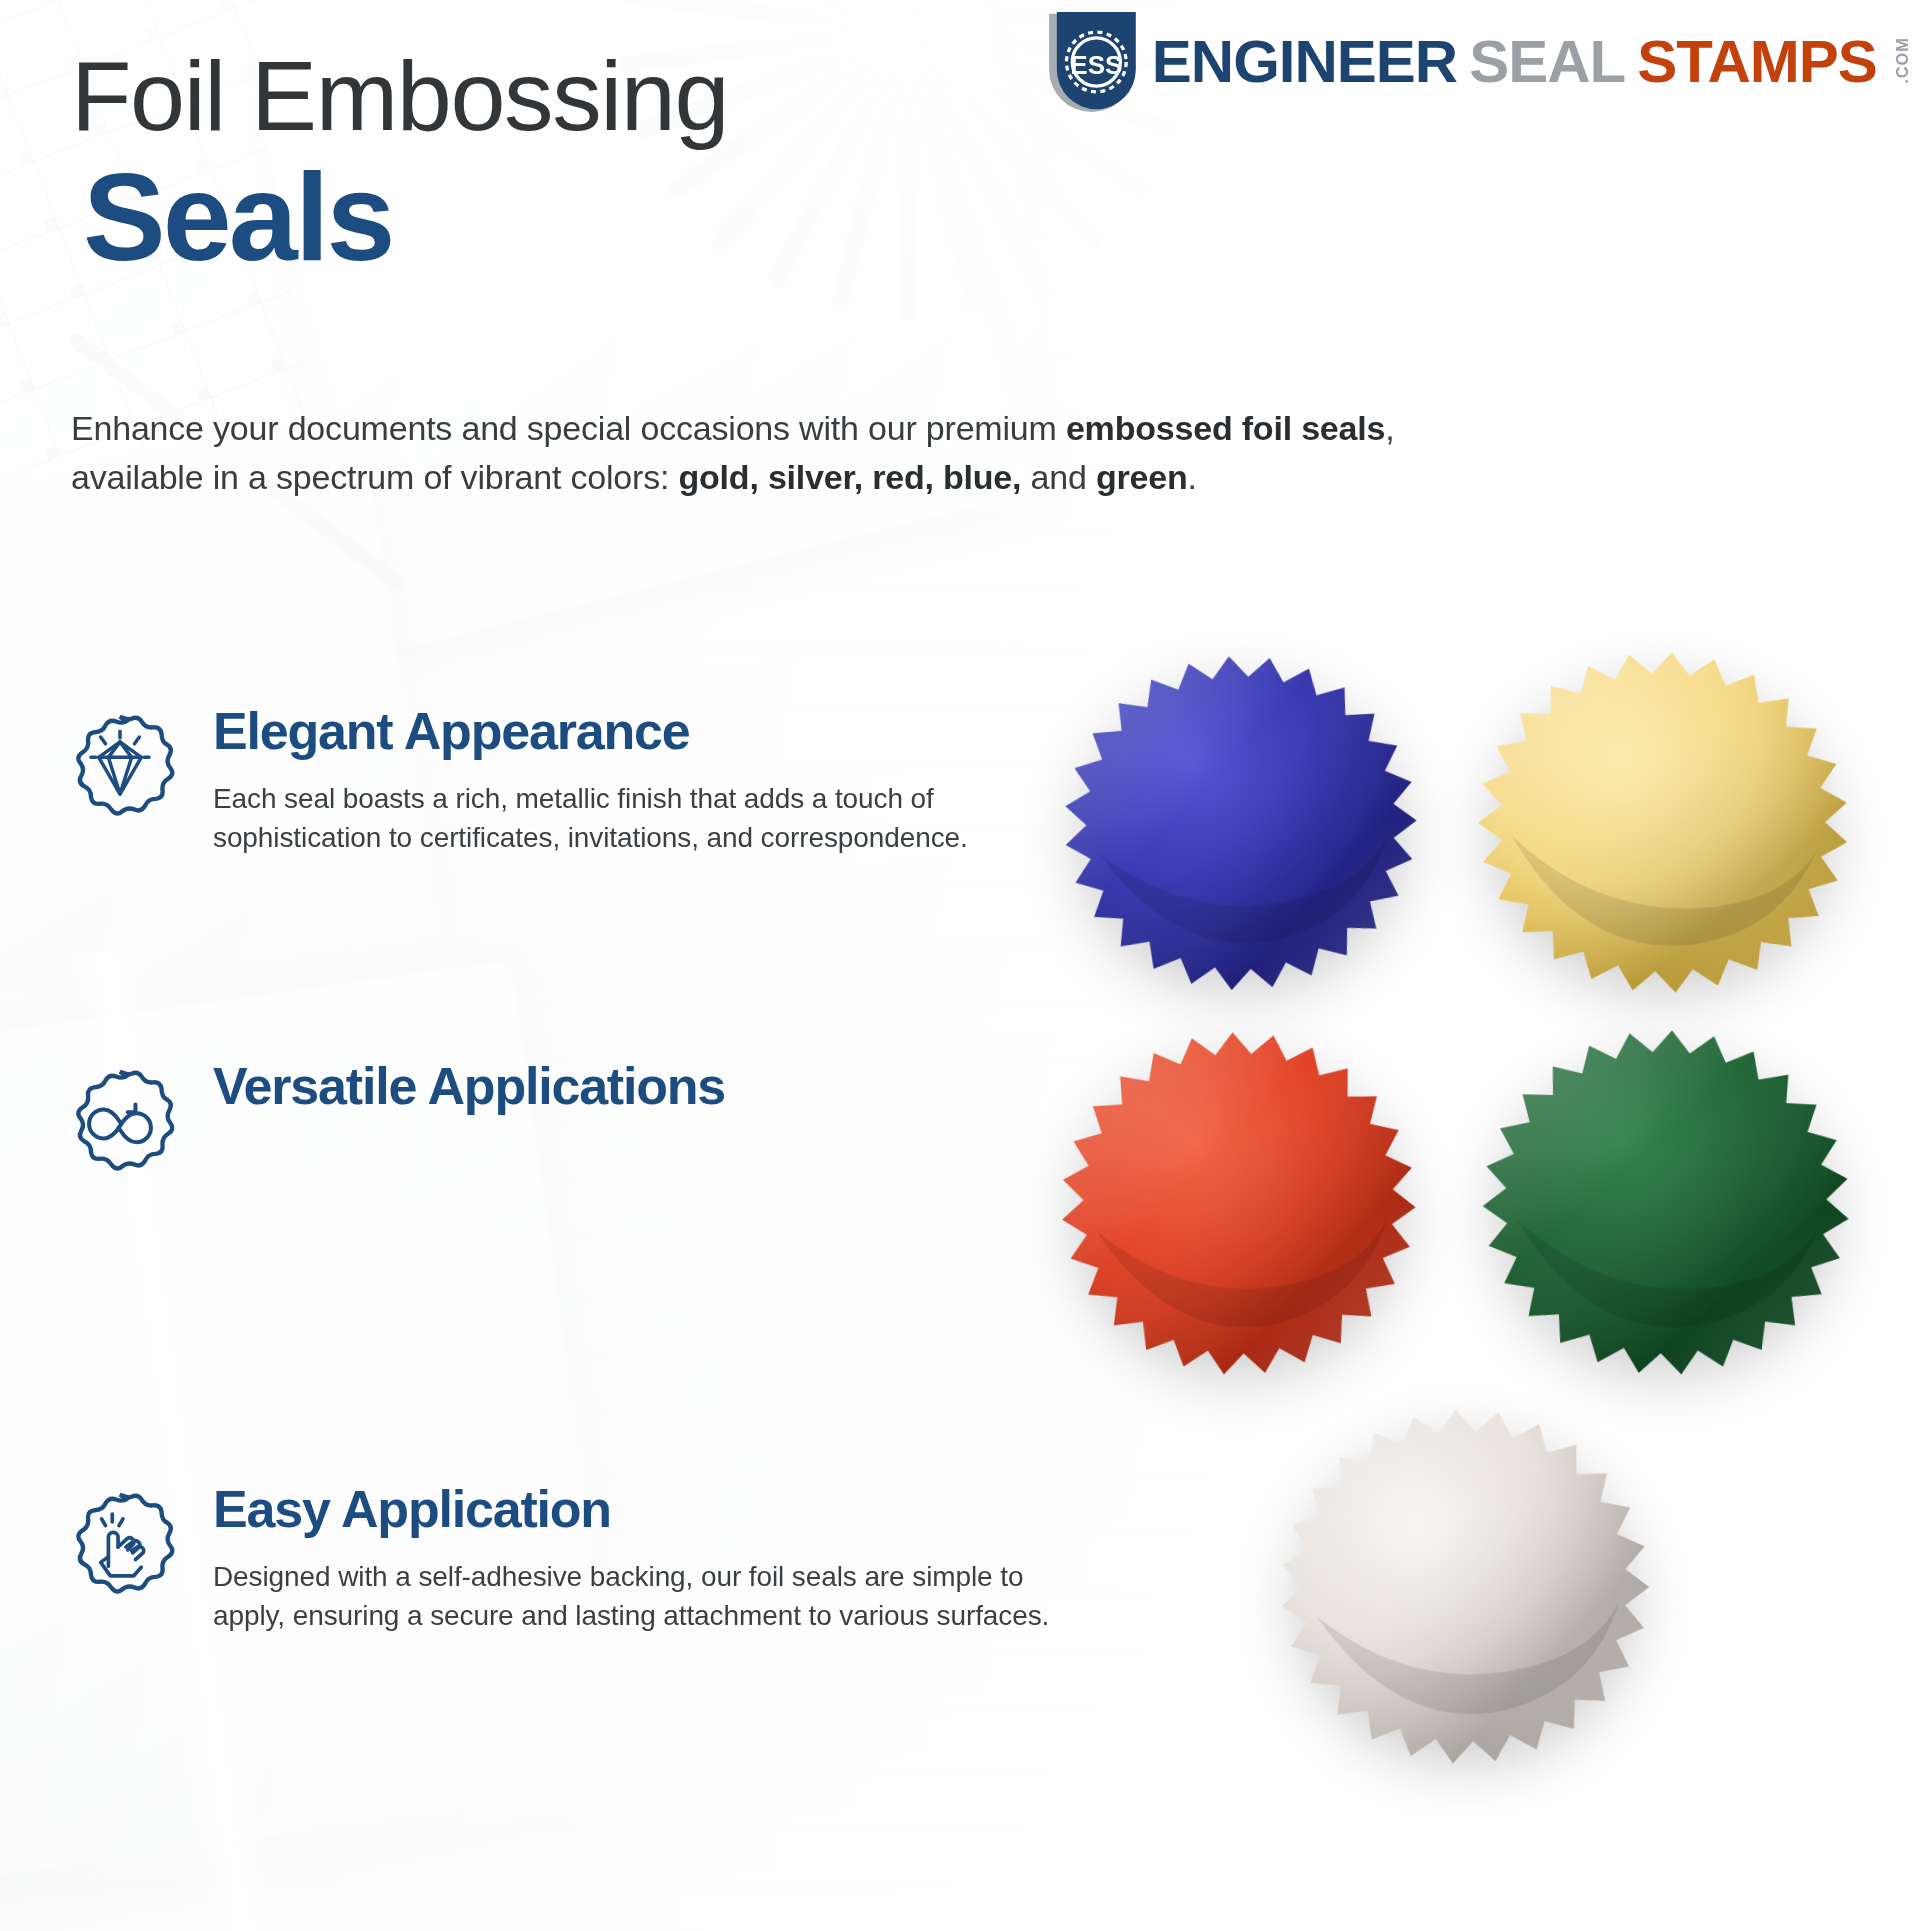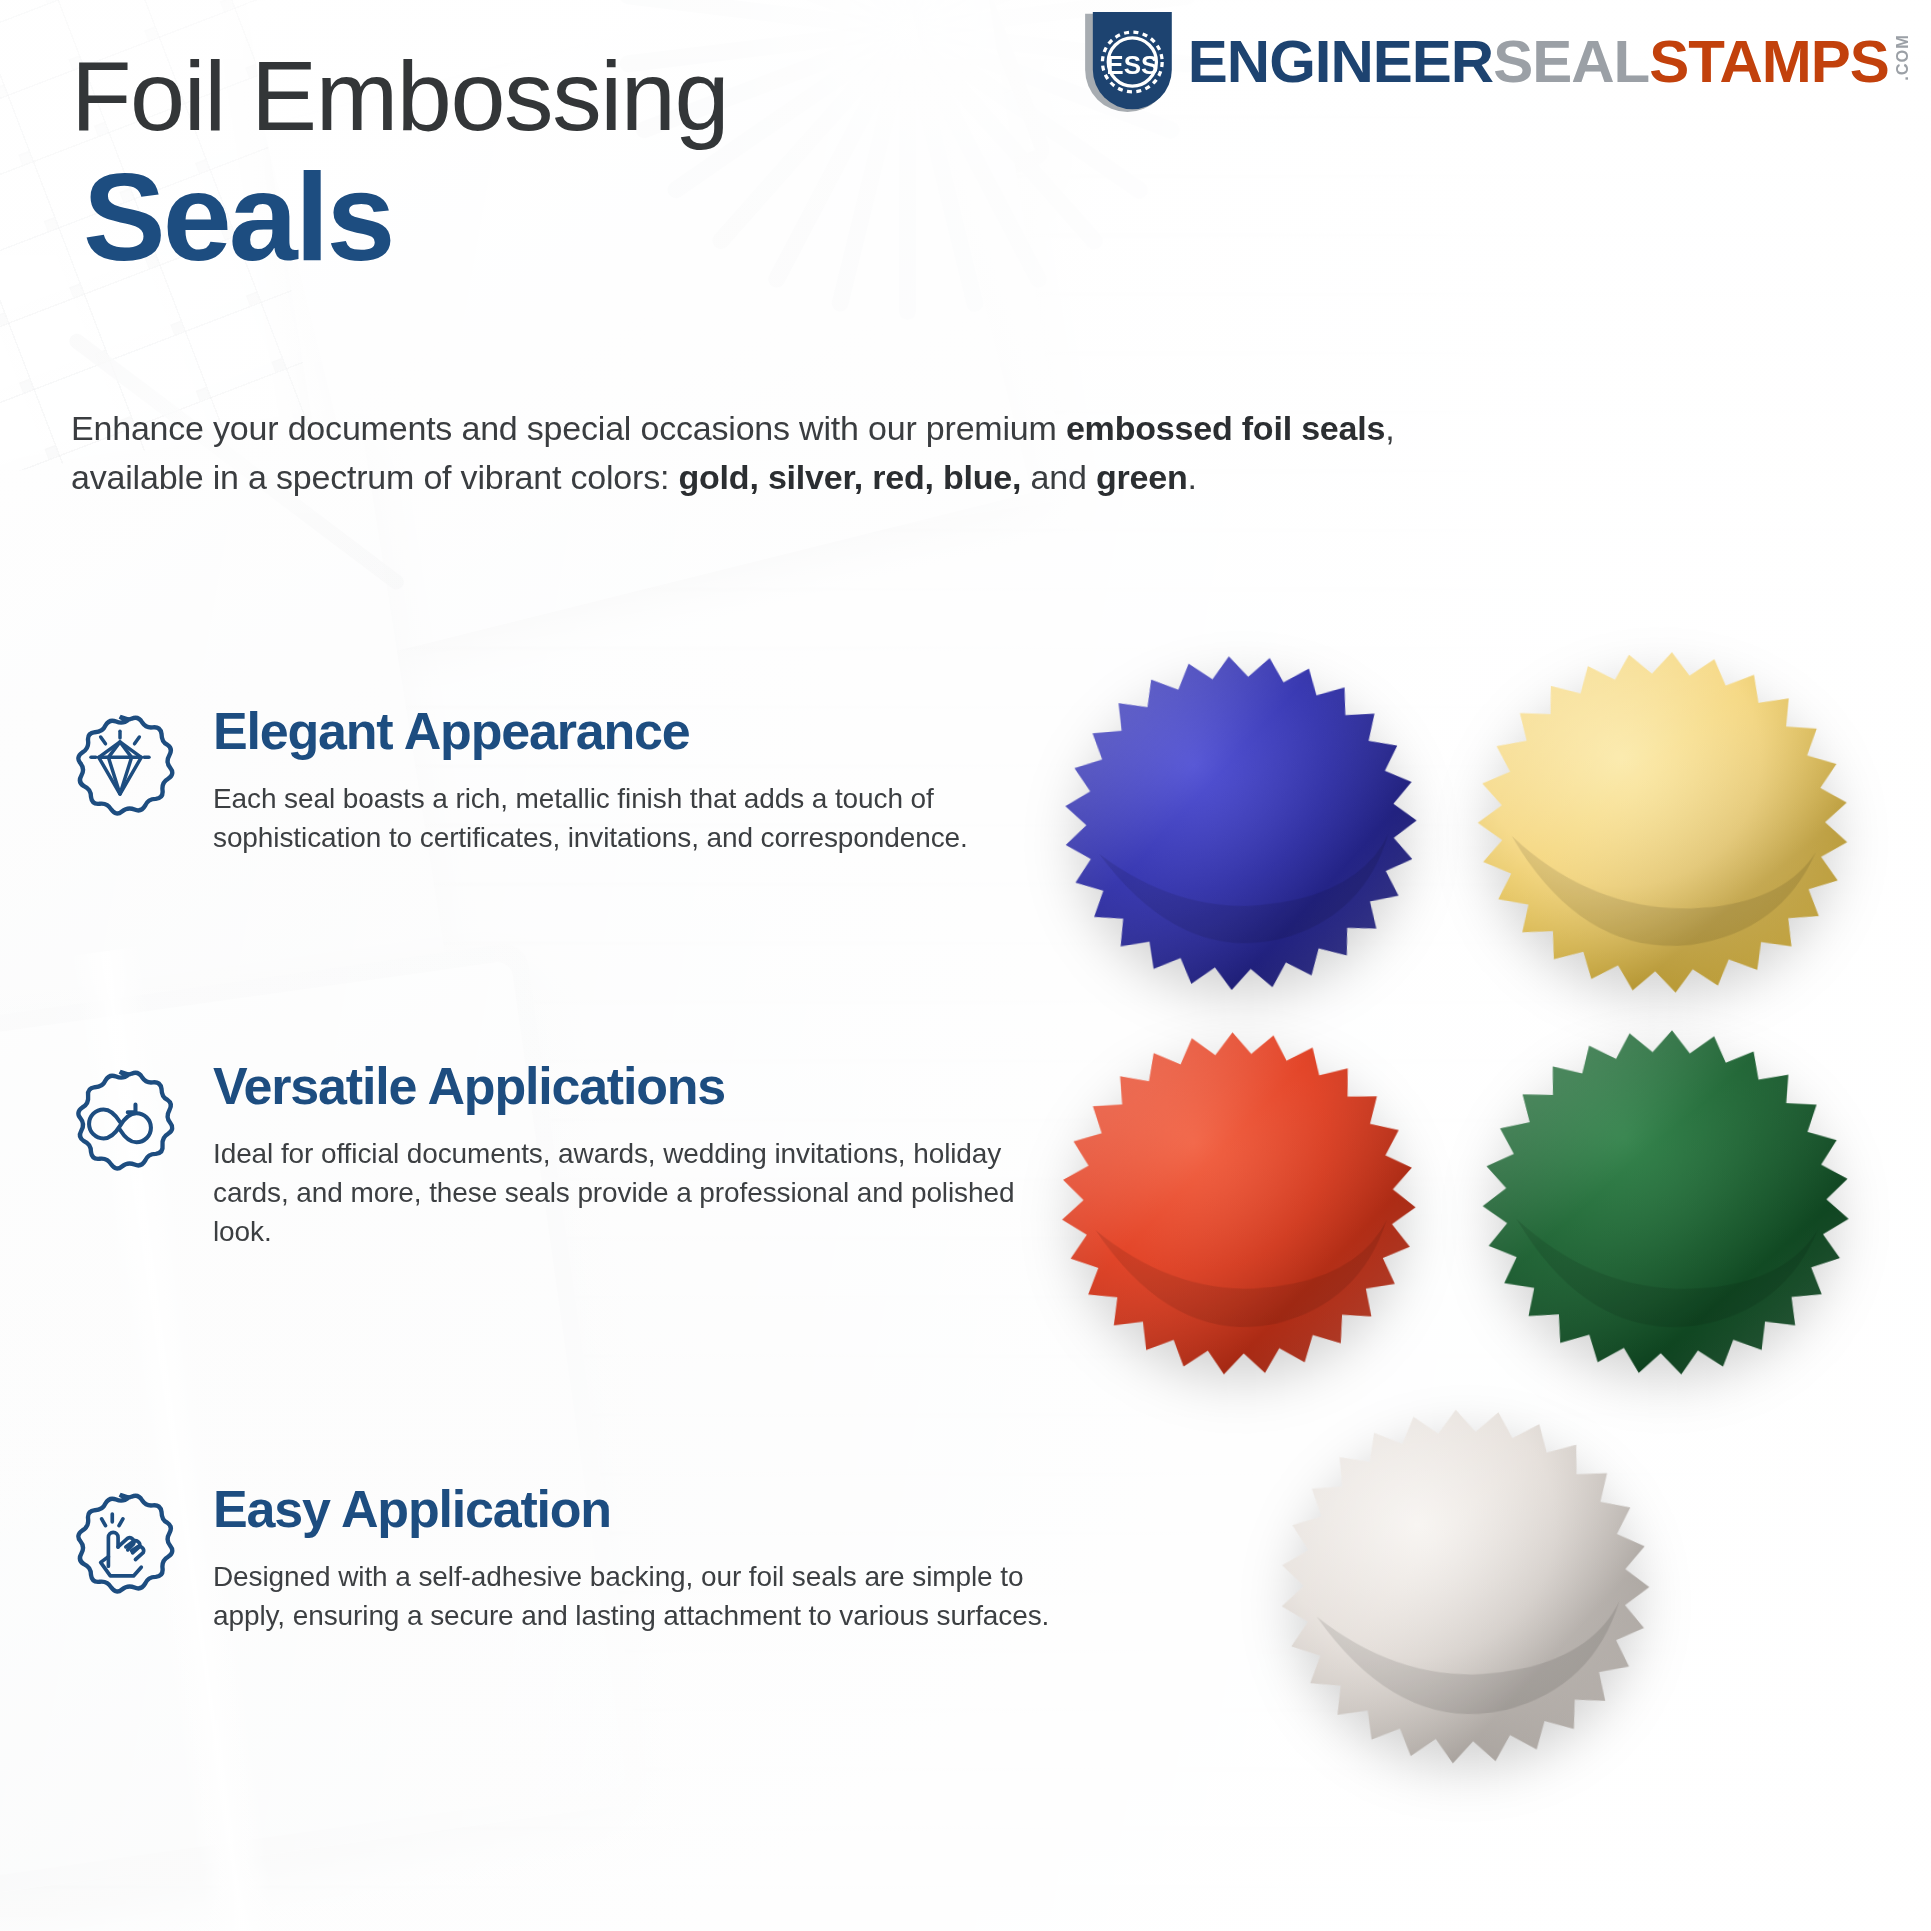--- a/index.html
+++ b/index.html
@@ -124,21 +124,21 @@
     position:absolute; inset:0;
     background:linear-gradient(180deg, rgba(255,255,255,0.55) 0%, rgba(255,255,255,0.10) 28%, rgba(255,255,255,0.30) 100%);
   }
 
   
   #fg { position:absolute; inset:0; z-index:5; }
 
   
   .logo { position:absolute; right:19.3px; top:10px; display:flex; align-items:center; gap:13.5px; }
   .logo-mark { width:93px; height:104px; position:relative; }
-  .logo-word { display:flex; align-items:flex-start; gap:0px; }
+  .logo-word { display:flex; align-items:center; gap:12px; }
   .lw { font-weight:bold; letter-spacing:-1px; line-height:0.92; }
   .lw1 { font-size:60px; color:#1d4370; }
   .lw2 { font-size:60px; color:#9ba0a6; }
   .lw3 { font-size:60px; color:#c2410c; }
   .lw-dot {
     font-size:16.4px; color:#9ba0a6; font-weight:bold; letter-spacing:1px;
     writing-mode:vertical-rl; text-orientation:mixed;
     margin-left:3.9px; margin-bottom:2.9px; transform:rotate(180deg);
   }
 
@@ -296,21 +296,20 @@
       <svg viewBox="0 0 120 120" width="116" height="116">
         <path fill="none" stroke="#1d4d80" stroke-width="4.5" d="M60 8 q6 5 12 2 q7 -3 11 4 q4 6 11 5 q8 -1 9 7 q0 8 6 11 q6 4 2 11 q-4 7 1 13 q5 6 -2 11 q-7 4 -6 12 q1 8 -7 9 q-8 0 -11 7 q-4 7 -11 4 q-7 -3 -13 2 q-6 5 -11 -2 q-4 -7 -12 -6 q-8 1 -9 -7 q0 -8 -7 -11 q-7 -4 -3 -11 q4 -7 -1 -13 q-5 -6 2 -11 q7 -4 6 -12 q-1 -8 7 -9 q8 0 11 -7 q4 -7 11 -4 q7 3 13 -2 z"></path>
         <g fill="none" stroke="#1d4d80" stroke-width="4.2" stroke-linecap="round" stroke-linejoin="round">
           <path d="M60 60 q-8 -13 -17 -13 a15 15 0 1 0 0 30 q9 0 17 -13 q8 -13 17 -13 a15 15 0 1 1 0 30 q-9 0 -17 -13"></path>
           <path d="M76 42 L76 50 L68 50"></path>
         </g>
       </svg>
     </div>
     <div class="f-body">
       <div class="f-title">Versatile Applications</div>
-      <div class="f-text">Ideal for official documents, awards, wedding invitations, holiday cards, and more, these seals provide a professional and polished look.</div>
     </div>
   </div>
 
   <div class="feature f3">
     <div class="f-icon">
       <svg viewBox="0 0 120 120" width="116" height="116">
         <path fill="none" stroke="#1d4d80" stroke-width="4.5" d="M60 8 q6 5 12 2 q7 -3 11 4 q4 6 11 5 q8 -1 9 7 q0 8 6 11 q6 4 2 11 q-4 7 1 13 q5 6 -2 11 q-7 4 -6 12 q1 8 -7 9 q-8 0 -11 7 q-4 7 -11 4 q-7 -3 -13 2 q-6 5 -11 -2 q-4 -7 -12 -6 q-8 1 -9 -7 q0 -8 -7 -11 q-7 -4 -3 -11 q4 -7 -1 -13 q-5 -6 2 -11 q7 -4 6 -12 q-1 -8 7 -9 q8 0 11 -7 q4 -7 11 -4 q7 3 13 -2 z"></path>
         <g fill="none" stroke="#1d4d80" stroke-width="3.8" stroke-linecap="round" stroke-linejoin="round">
           <path d="M52 28 V36"></path>
           <path d="M41 33 L45 40"></path>

